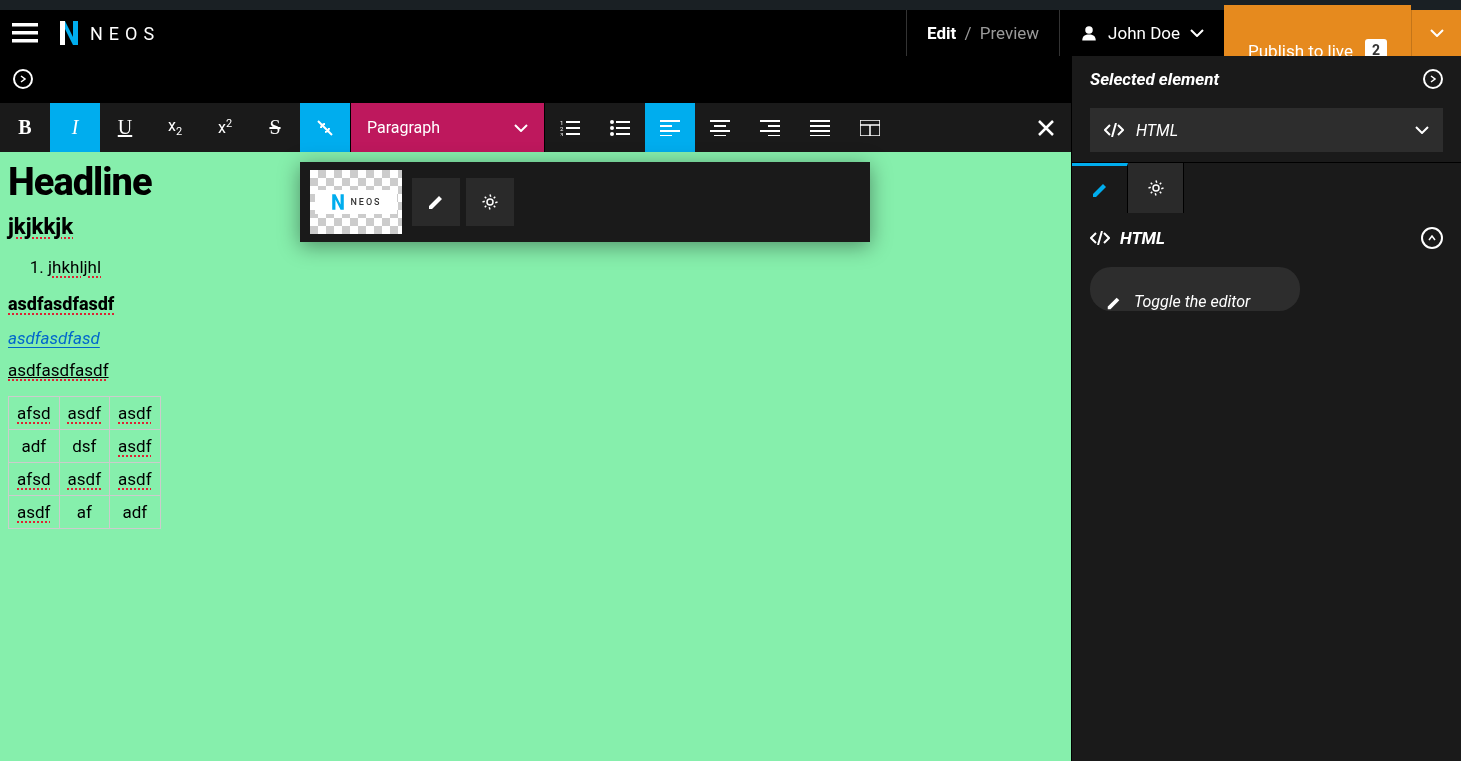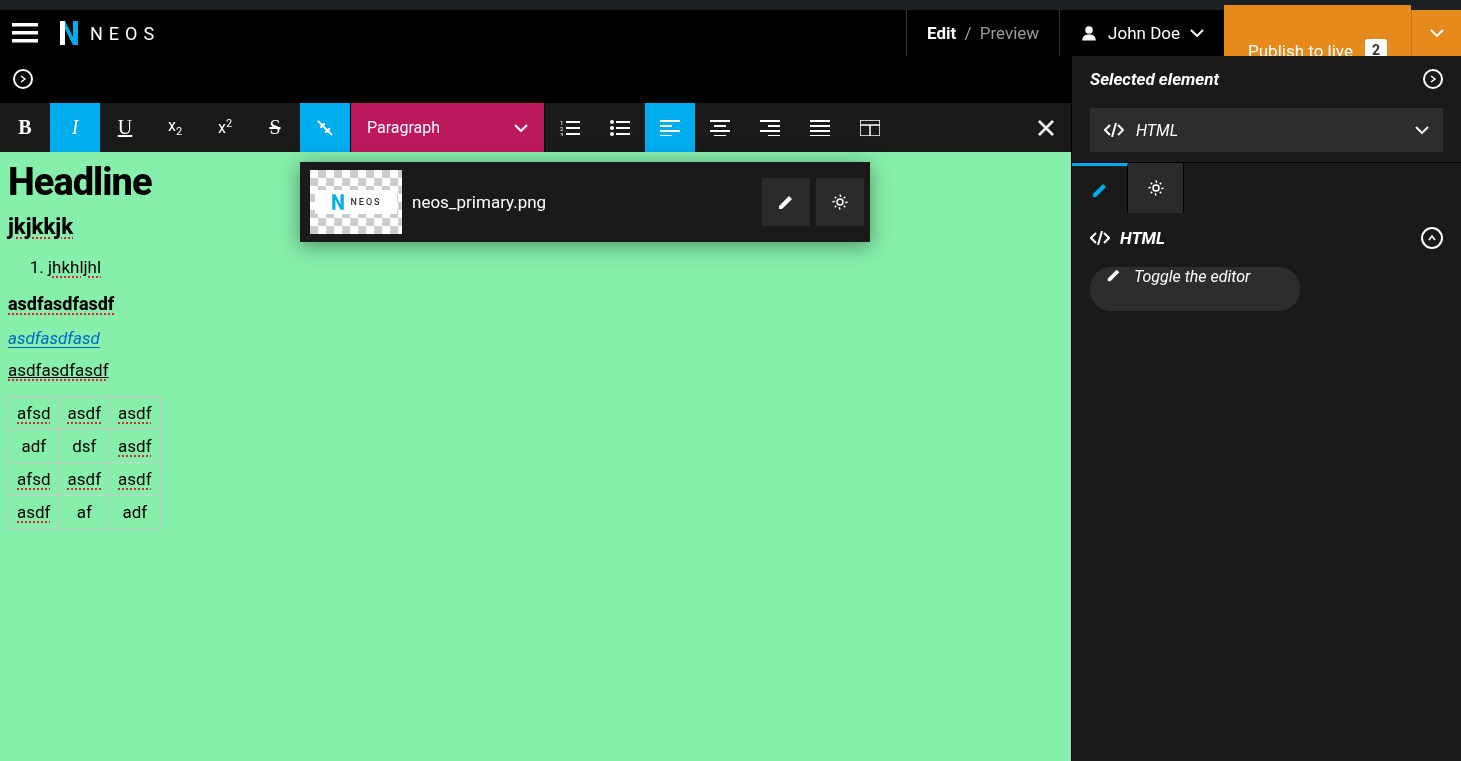--- a/index.html
+++ b/index.html
@@ -34,21 +34,21 @@
 .sel-el-header .circ-r { margin-left:auto; width:20px; height:20px; border:2px solid #fff; border-radius:50%; display:flex; align-items:center; justify-content:center; cursor:pointer; }
 .html-dropdown { margin:6px 18px 10px; height:44px; background:#2d2d2d; display:flex; align-items:center; padding:0 14px; gap:12px; cursor:pointer; font-size:16px; }
 .html-dropdown .chev { margin-left:auto; }
 .prop-tabs-wrap { border-top:1px solid #000; }
 .prop-tabs { display:flex; height:50px; }
 .prop-tab { width:56px; display:flex; align-items:center; justify-content:center; cursor:pointer; background:#2a2a2a; border-right:1px solid #000; }
 .prop-tab.active { border-top:3px solid #00adee; background:#1a1a1a; }
 .prop-tab.active svg path { fill:#00adee; }
 .prop-group { padding:14px 18px; display:flex; align-items:center; font-size:17px; font-weight:700; gap:10px; }
 .prop-group .chev-up { margin-left:auto; width:22px; height:22px; border:2px solid #fff; border-radius:50%; display:flex; align-items:center; justify-content:center; cursor:pointer; }
-.toggle-editor-btn { margin:4px 18px; height:44px; background:#2d2d2d; display:flex; align-items:flex-start; gap:12px; padding:0 16px; cursor:pointer; width:210px; font-size:16px;border-radius:21px; }
+.toggle-editor-btn { margin:4px 18px; height:44px; background:#2d2d2d; display:flex; align-items:flex-end; gap:12px; padding:0 16px; cursor:pointer; width:210px; font-size:16px;border-radius:21px; }
 
 .main { position:absolute; left:0; top:102px; right:390px; bottom:0; }
 .toolbar { height:50px; background:#1a1a1a; display:flex; align-items:center; border-top:1px solid #000; }
 .tbtn { width:50px; height:50px; display:flex; align-items:center; justify-content:center; cursor:pointer; color:#fff; font-size:18px; }
 .tbtn.active { background:#00adee; }
 .tb-drop { height:50px; border-left:1px solid #000; border-right:1px solid #000; background:#be185d; display:flex; align-items:center; padding:0 16px; width:195px; cursor:pointer; font-size:16px; gap:8px; }
 .tb-drop .chev { margin-left:auto; }
 .tbtn.close { margin-left:auto; }
 
 .content-frame { background:#86efac; color:#000; position:absolute; top:50px; left:0; right:0; bottom:0; padding:8px; font-family:"Segoe UI",Arial,sans-serif; }
@@ -298,21 +298,20 @@
 
 <div class="asset-popup">
   <div class="asset-thumb">
     <div class="asset-thumb-inner">
       <svg class="nmark" width="16" height="18" viewBox="0 0 22 28">
           <path d="M2 2 L2 26 L7 26 L7 10 L15 26 L20 26 L20 2 L15 2 L15 18 L7 2 Z" fill="#00adee"></path>
         </svg>
       <span class="nt">NEOS</span>
     </div>
   </div>
-  <span class="asset-name">neos_primary.png</span>
   <div class="asset-btn">
     <svg width="18" height="18" viewBox="0 0 18 18">
         <path d="M2 13 L2 16 L5 16 L15 6 L12 3 Z M13 2 L16 5" fill="#fff"></path>
       </svg>
   </div>
   <div class="asset-btn">
     <svg width="18" height="18" viewBox="0 0 24 24">
         <path d="M12 8 A4 4 0 1 1 12 16 A4 4 0 1 1 12 8 M12 2 L13 5 M12 22 L11 19 M2 12 L5 11 M22 12 L19 13 M5 5 L7 7 M19 19 L17 17 M5 19 L7 17 M19 5 L17 7" stroke="#fff" stroke-width="2" fill="none"></path>
       </svg>
   </div>

